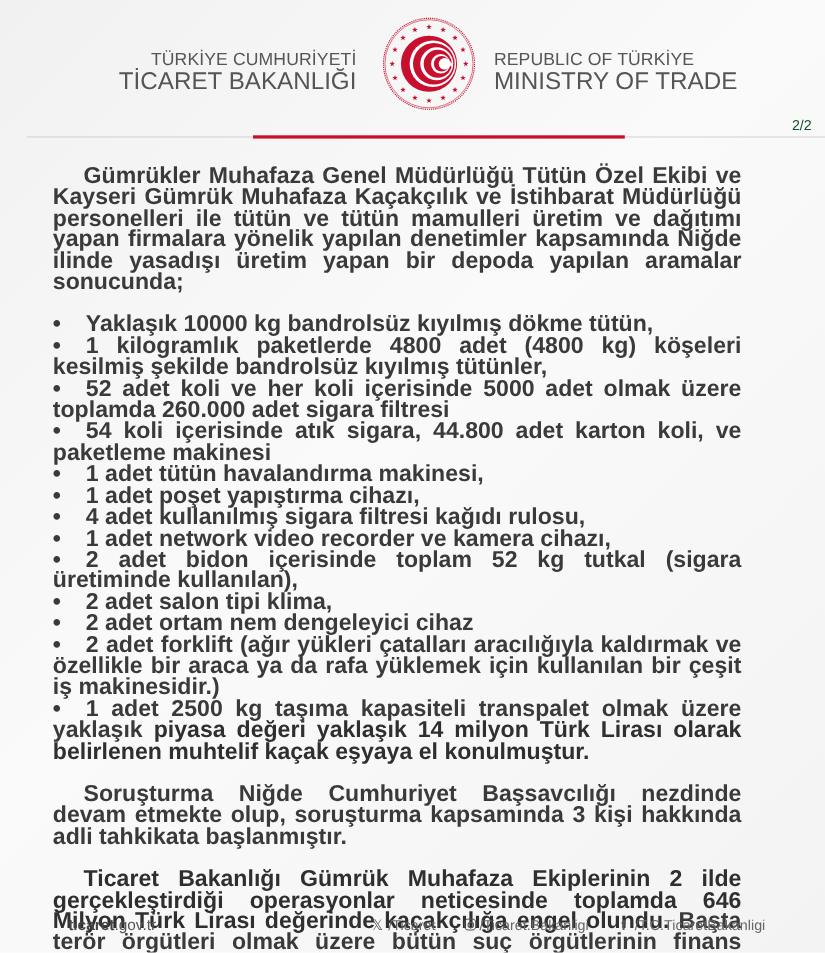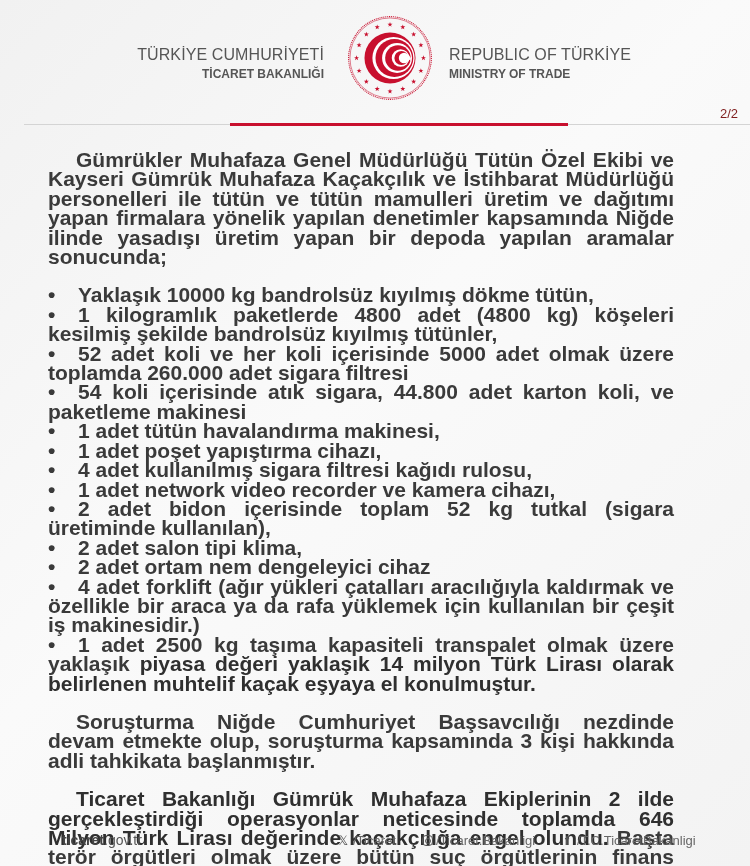--- a/index.html
+++ b/index.html
@@ -7,25 +7,25 @@
     width: 750px; height: 866px; overflow: hidden;
     background: linear-gradient(135deg, #f1f1f1 0%, #fafafa 45%, #f3f3f3 100%);
     font-family: "Liberation Sans", sans-serif;
     color: #3c3c3c;
     position: relative;
   }
   .header { position: absolute; top: 0; left: 0; width: 750px; height: 130px; margin-left: 24px; }
   .hdr-left { position: absolute; right: 450px; top: 46px; text-align: right; }
   .hdr-right { position: absolute; left: 425px; top: 46px; text-align: left; }
   .hdr-line1 { font-size: 16px; color: #555; letter-spacing: 0.1px; line-height: 18px; }
-  .hdr-line2 { font-size: 12px; font-weight: bold; color: #555; line-height: 20px; }
+  .hdr-line2 { font-size: 22px; font-weight: normal; color: #555; line-height: 20px; }
   .emblem { position: absolute; left: 322px; top: 14px; width: 88px; height: 88px; }
   .rule-grey { position: absolute; left: 0; top: 124px; width: 750px; height: 1px; background: #d4d4d4; }
   .rule-red { position: absolute; left: 206px; top: 123px; width: 338px; height: 3px; background: #c8102e; }
-  .page-no { position: absolute; right: 36px; top: 106px; font-size: 13px; color: #7f1d1d; }
+  .page-no { position: absolute; right: 36px; top: 106px; font-size: 13px; color: #14532d; }
 
   .content { position: absolute; left: 48px; top: 150px; width: 626px; font-size: 21px; line-height: 19.4px; color: #3a3a3a; font-weight: bold; }
   .para { text-align: justify; margin: 0; }
   .indent { text-indent: 28px; }
   .list { margin: 0; padding: 0; list-style: none; }
   .list li { text-align: justify; }
   .bullet { display: inline-block; width: 30px; }
   .gap { height: 19px; }
   b { color: #2f2f2f; }
 
@@ -97,21 +97,21 @@
     <li><span class="bullet">•</span><span>1 kilogramlık paketlerde 4800 adet (4800 kg) köşeleri kesilmiş şekilde bandrolsüz kıyılmış tütünler,</span></li>
     <li><span class="bullet">•</span><span>52 adet koli ve her koli içerisinde 5000 adet olmak üzere toplamda 260.000 adet sigara filtresi</span></li>
     <li><span class="bullet">•</span><span>54 koli içerisinde atık sigara, 44.800 adet karton koli,  ve paketleme makinesi</span></li>
     <li><span class="bullet">•</span><span>1 adet tütün havalandırma makinesi,</span></li>
     <li><span class="bullet">•</span><span>1 adet poşet yapıştırma cihazı,</span></li>
     <li><span class="bullet">•</span><span>4 adet kullanılmış sigara filtresi kağıdı rulosu,</span></li>
     <li><span class="bullet">•</span><span>1 adet network video recorder ve kamera cihazı,</span></li>
     <li><span class="bullet">•</span><span>2 adet bidon içerisinde toplam 52 kg tutkal (sigara üretiminde kullanılan),</span></li>
     <li><span class="bullet">•</span><span>2 adet salon tipi klima,</span></li>
     <li><span class="bullet">•</span><span>2 adet ortam nem dengeleyici cihaz</span></li>
-    <li><span class="bullet">•</span><span>4 adet forklift (ağır yükleri çatalları aracılığıyla kaldırmak ve özellikle bir araca ya da rafa yüklemek için kullanılan bir çeşit iş makinesidir.)</span></li>
+    <li><span class="bullet">•</span><span>2 adet forklift (ağır yükleri çatalları aracılığıyla kaldırmak ve özellikle bir araca ya da rafa yüklemek için kullanılan bir çeşit iş makinesidir.)</span></li>
     <li><span class="bullet">•</span><span>1 adet 2500 kg taşıma kapasiteli transpalet olmak üzere yaklaşık </span><b>piyasa değeri yaklaşık 14 milyon Türk Lirası olarak belirlenen muhtelif kaçak eşyaya el konulmuştur.</b></li>
   </ul>
   <div class="gap"></div>
   <p class="para indent">Soruşturma Niğde Cumhuriyet Başsavcılığı nezdinde devam etmekte olup, soruşturma kapsamında 3 kişi hakkında adli tahkikata başlanmıştır.</p>
   <div class="gap"></div>
   <p class="para indent"><b>Ticaret Bakanlığı Gümrük Muhafaza Ekiplerinin 2 ilde gerçekleştirdiği operasyonlar neticesinde toplamda 646 Milyon Türk Lirası değerinde kaçakçılığa engel olundu.</b><span> Başta terör örgütleri olmak üzere bütün suç örgütlerinin finans kaynaklarının önünü kesmek, haksız yoldan kazanç elde etmek isteyen odakların yasa dışı ticaretlerine son vermek için mücadelemiz kararlılıkla devam edecektir.</span></p>
 </div>
 
 <div class="footer">
   <div class="site"><b>ticaret</b><span>.gov.tr</span></div>

